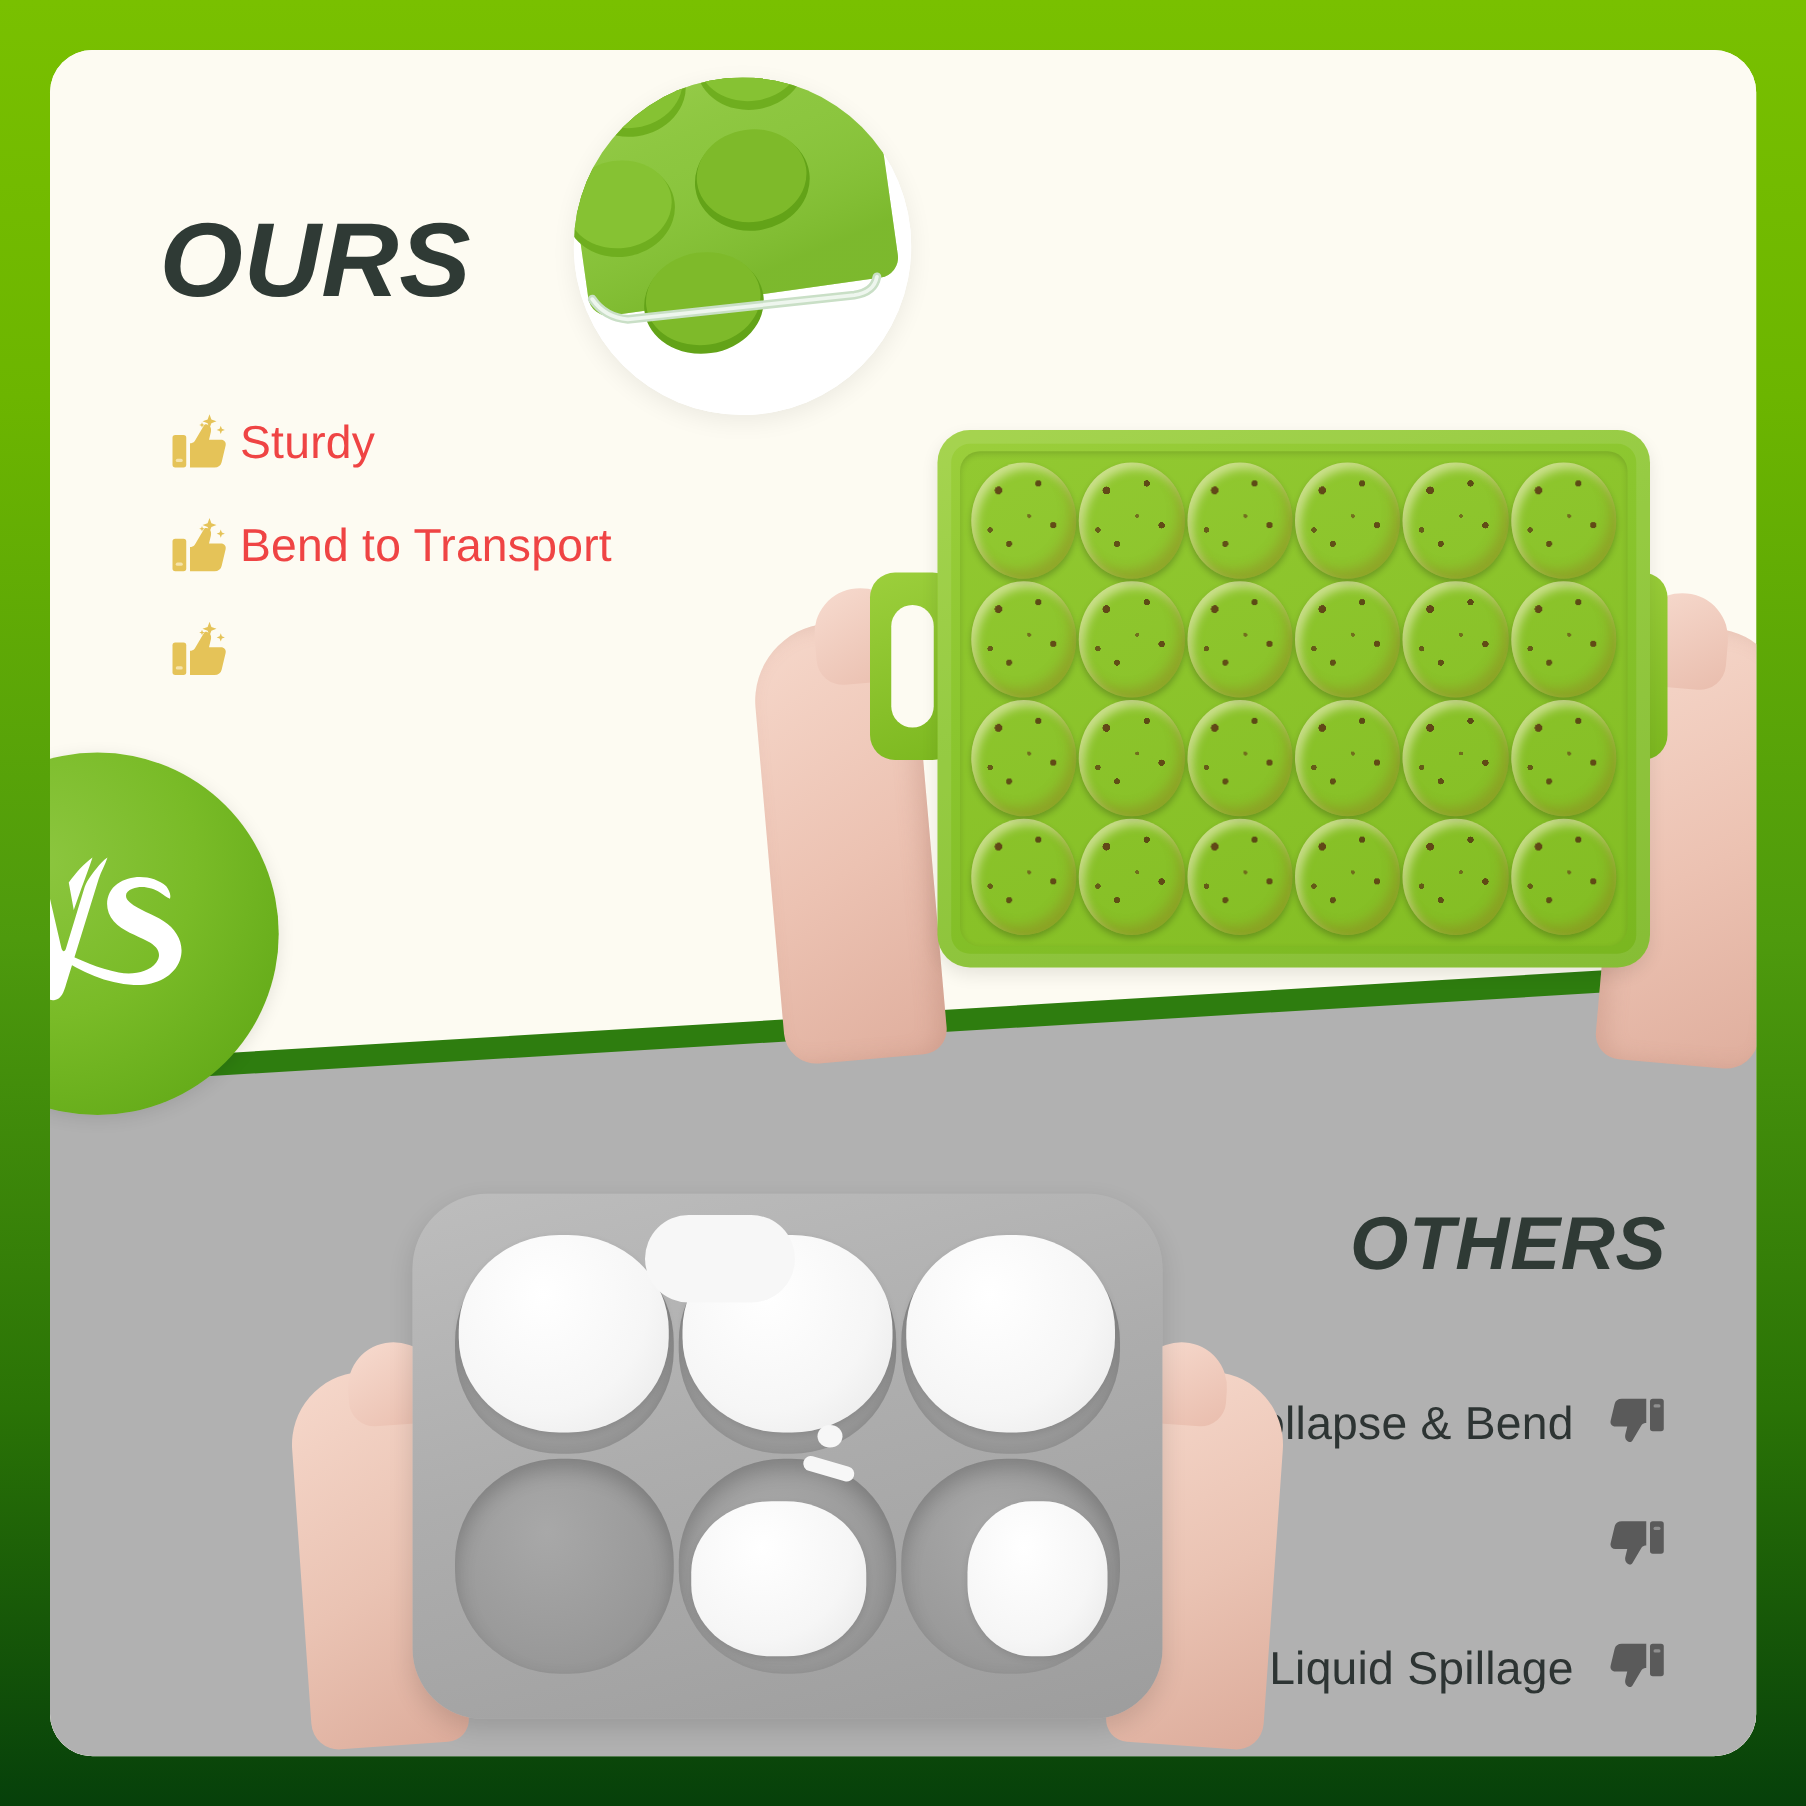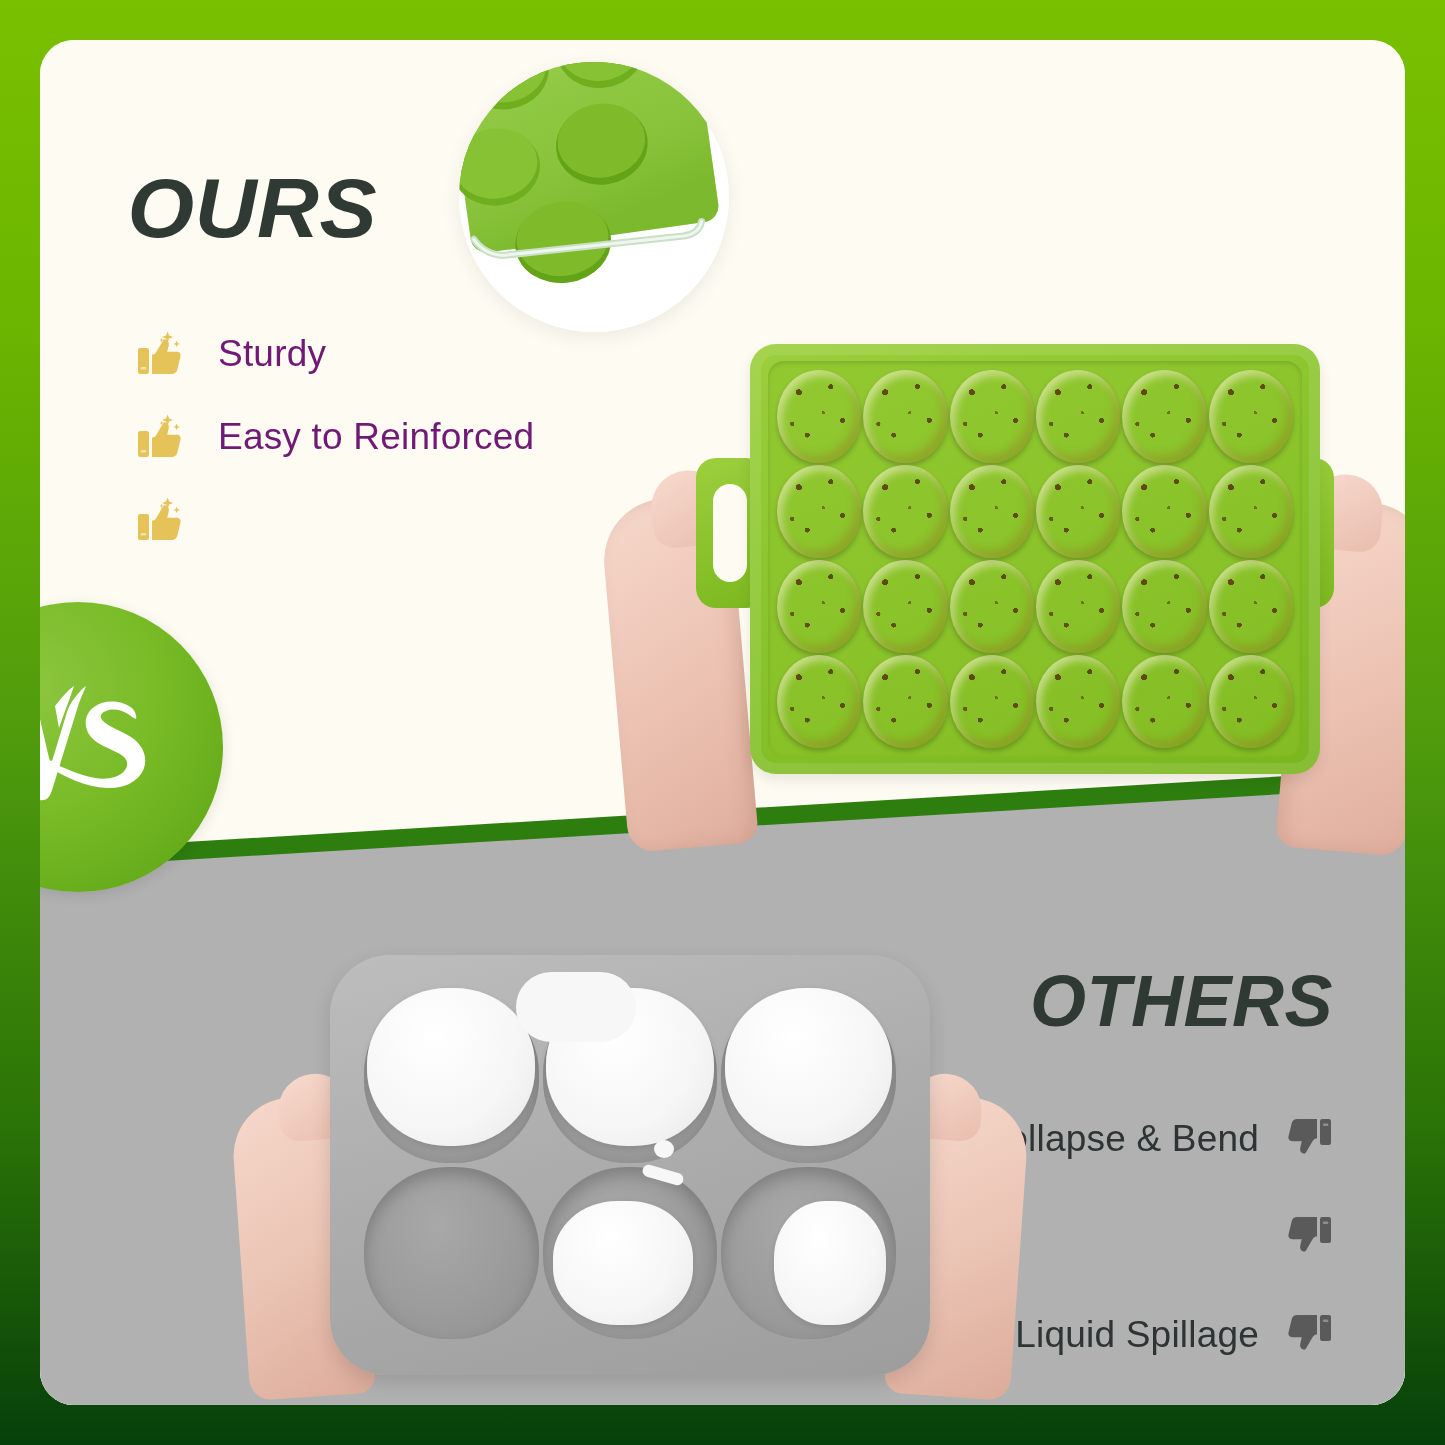--- a/index.html
+++ b/index.html
@@ -29,27 +29,27 @@
     clip-path:polygon(0 59.4%, 100% 53.4%, 100% 54.7%, 0 60.7%);
   }
 
   
   .heading{
     position:absolute;font-weight:bold;font-style:italic;color:#2f3a35;
     letter-spacing:0.5px;line-height:1;white-space:nowrap;
     font-family:"Liberation Sans",sans-serif;
   }
   #ours-title{left:90px;top:126px;font-size:84px;transform:scaleX(1.02);}
-  #others-title{right:72px;top:925px;font-size:72px;text-align:right;}
+  #others-title{right:72px;top:925px;font-size:60px;text-align:right;}
 
   
   #ours-list{position:absolute;left:96px;top:276px;}
   .feat-row{display:flex;align-items:center;height:76px;margin-bottom:7px;}
   .feat-label{
-    font-size:37px;color:#701a75;margin-left:30px;white-space:nowrap;
+    font-size:37px;color:#ef4444;margin-left:4px;white-space:nowrap;
     font-family:"Liberation Sans",sans-serif;letter-spacing:0.2px;
   }
 
   #others-list{position:absolute;right:72px;top:1062px;}
   .con-row{display:flex;align-items:center;justify-content:flex-end;height:74px;margin-bottom:24px;}
   .con-label{
     font-size:37px;color:#2d3433;margin-right:22px;white-space:nowrap;
     font-family:"Liberation Sans",sans-serif;letter-spacing:0.2px;
   }
 
@@ -214,21 +214,21 @@
         <span class="thumb">
           <svg viewBox="0 0 52 52">
             <rect x="2" y="20" width="11" height="26" rx="2.2" fill="#e5c358"></rect>
             <rect x="4.6" y="39" width="5.6" height="2.6" rx="1.3" fill="#f5e3ab"></rect>
             <path d="M16 46 h19.5 c3.2 0 5.2-1.6 5.8-4.2 l3.2-13.4 c.6-2.6-1.1-4.6-3.8-4.6 h-9.5 l1.5-6.2 c.7-3-.5-5.4-3-6.1 -1.3-.4-2.2.1-2.8 1.3 L20.3 24 c-.7 1.4-1.9 2.3-3.3 2.6 H16 z" fill="#e5c358"></path>
             <path d="M31.6 3.4 l1.5 4.1 4.1 1.5 -4.1 1.5 -1.5 4.1 -1.5-4.1 -4.1-1.5 4.1-1.5z" fill="#e5c358"></path>
             <path d="M40.6 12.6 l.9 2.4 2.4 .9 -2.4 .9 -.9 2.4 -.9-2.4 -2.4-.9 2.4-.9z" fill="#e5c358"></path>
             <path d="M25.6 9.8 l.6 1.6 1.6 .6 -1.6 .6 -.6 1.6 -.6-1.6 -1.6-.6 1.6-.6z" fill="#e5c358"></path>
           </svg>
         </span>
-        <span class="feat-label">Easy to Reinforced</span>
+        <span class="feat-label">Bend to Transport</span>
       </div>
 
       <div class="feat-row">
         <span class="thumb">
           <svg viewBox="0 0 52 52">
             <rect x="2" y="20" width="11" height="26" rx="2.2" fill="#e5c358"></rect>
             <rect x="4.6" y="39" width="5.6" height="2.6" rx="1.3" fill="#f5e3ab"></rect>
             <path d="M16 46 h19.5 c3.2 0 5.2-1.6 5.8-4.2 l3.2-13.4 c.6-2.6-1.1-4.6-3.8-4.6 h-9.5 l1.5-6.2 c.7-3-.5-5.4-3-6.1 -1.3-.4-2.2.1-2.8 1.3 L20.3 24 c-.7 1.4-1.9 2.3-3.3 2.6 H16 z" fill="#e5c358"></path>
             <path d="M31.6 3.4 l1.5 4.1 4.1 1.5 -4.1 1.5 -1.5 4.1 -1.5-4.1 -4.1-1.5 4.1-1.5z" fill="#e5c358"></path>
             <path d="M40.6 12.6 l.9 2.4 2.4 .9 -2.4 .9 -.9 2.4 -.9-2.4 -2.4-.9 2.4-.9z" fill="#e5c358"></path>

